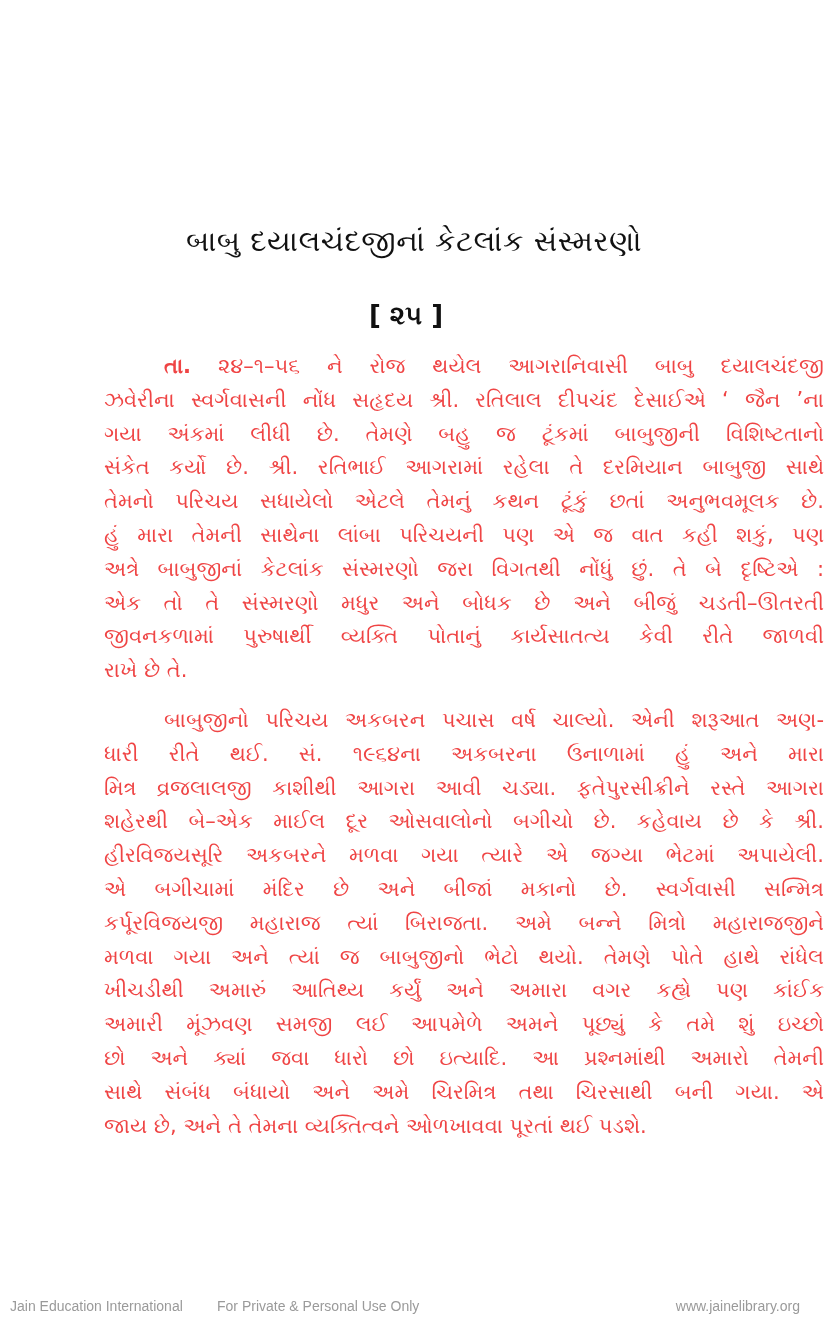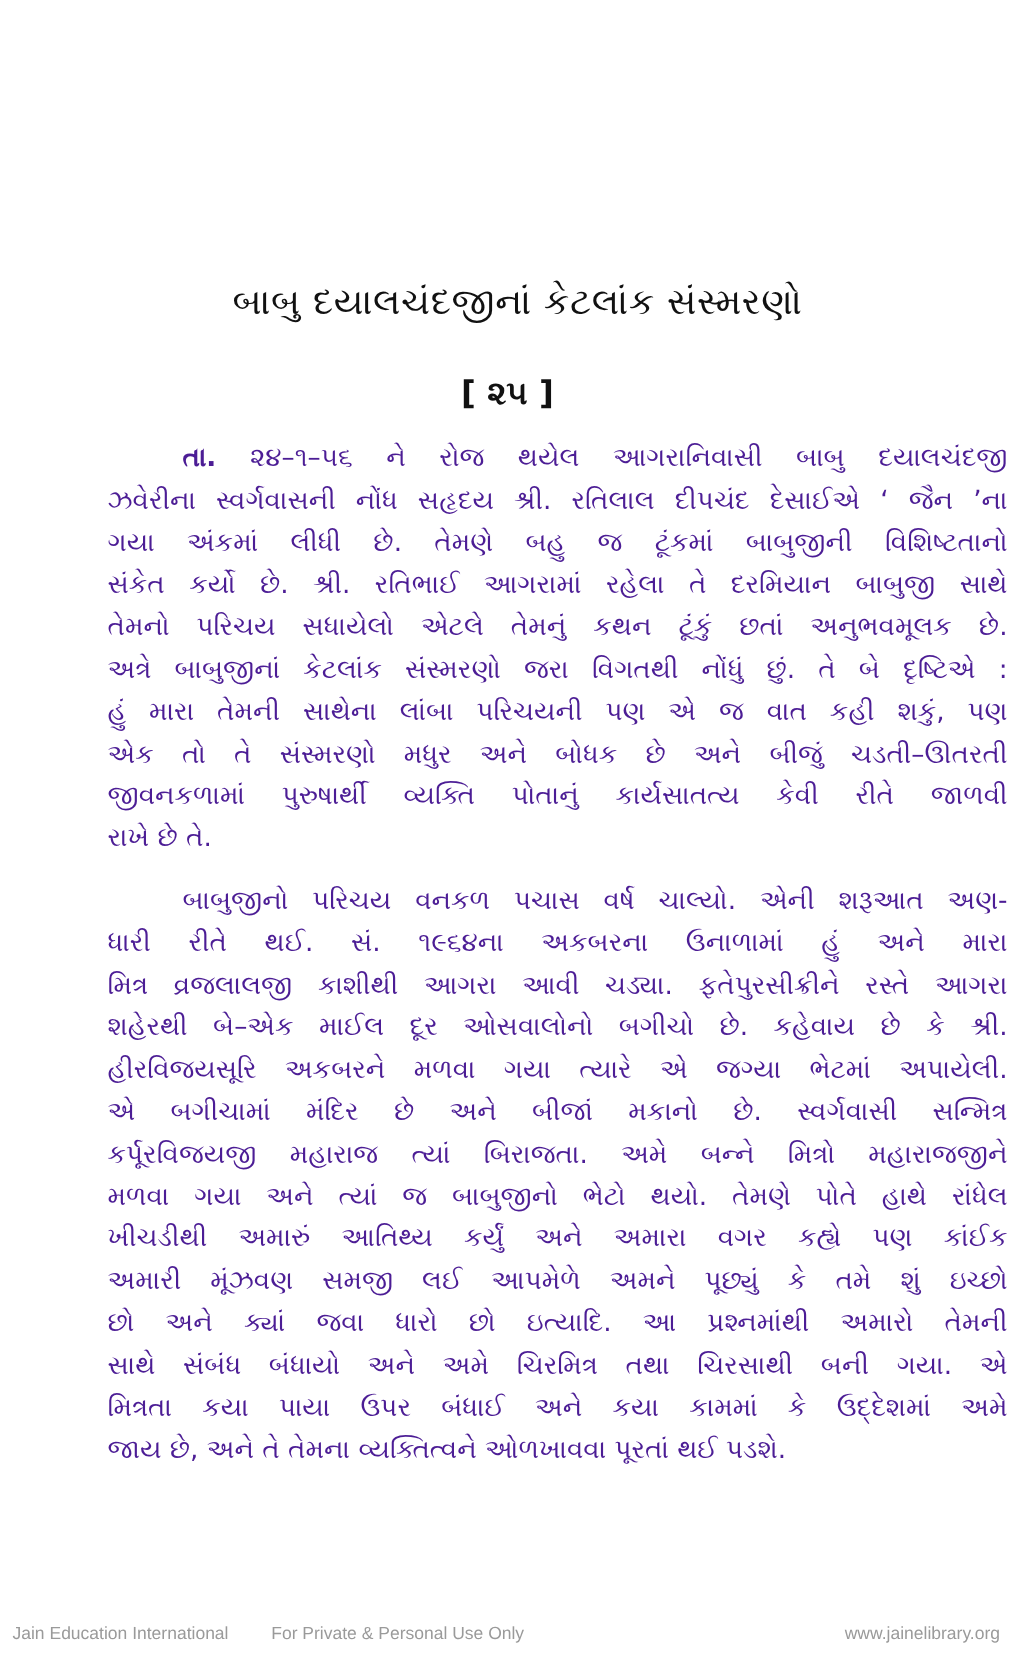--- a/index.html
+++ b/index.html
@@ -10,22 +10,22 @@
   .page { position: absolute; left: 0; top: 0; width: 828px; height: 1018px; }
   .title {
     position: absolute; left: 0; right: 0; top: 224px; text-align: center;
     font-size: 29px; letter-spacing: 0.5px; color: #111;
   }
   .chapter-num {
     position: absolute; left: 0; right: 16px; top: 300px; text-align: center;
     font-size: 26px; font-weight: bold; color: #111;
   }
   .body-text {
-    position: absolute; left: 86px; width: 720px; top: 350px;
-    font-size: 21px; line-height: 33.8px; color: #4c1d95;
+    position: absolute; left: 104px; width: 720px; top: 350px;
+    font-size: 21px; line-height: 33.8px; color: #ef4444;
   }
   .line { display: block; white-space: nowrap; text-align: justify; text-align-last: justify; }
   .line.last { text-align-last: left; }
   .indent { padding-left: 60px; }
   .para-gap { height: 16px; }
   .bold { font-weight: bold; }
   .footer {
     position: absolute; top: 1298px; left: 0; width: 828px; height: 20px;
     font-family: "Liberation Sans", sans-serif; font-size: 14px; color: #9a9a9a;
   }
@@ -42,42 +42,41 @@
   <div class="chapter-num">[ ૨૫ ]</div>
 
   <div class="body-text">
 
     <div>
       <span class="line indent"><span class="bold">તા.</span><span> ૨૪–૧–૫૬ ને રોજ થયેલ આગરાનિવાસી બાબુ દયાલચંદજી</span></span>
       <span class="line">ઝવેરીના સ્વર્ગવાસની નોંધ સહૃદય શ્રી. રતિલાલ દીપચંદ દેસાઈએ ‘ જૈન ’ના</span>
       <span class="line">ગયા અંકમાં લીધી છે. તેમણે બહુ જ ટૂંકમાં બાબુજીની વિશિષ્ટતાનો</span>
       <span class="line">સંકેત કર્યો છે. શ્રી. રતિભાઈ આગરામાં રહેલા તે દરમિયાન બાબુજી સાથે</span>
       <span class="line">તેમનો પરિચય સધાયેલો એટલે તેમનું કથન ટૂંકું છતાં અનુભવમૂલક છે.</span>
+      <span class="line">હું મારા તેમની સાથેના લાંબા પરિચયની પણ એ જ વાત કહી શકું, પણ</span>
       <span class="line">અત્રે બાબુજીનાં કેટલાંક સંસ્મરણો જરા વિગતથી નોંધું છું. તે બે દૃષ્ટિએ :</span>
-      <span class="line">હું મારા તેમની સાથેના લાંબા પરિચયની પણ એ જ વાત કહી શકું, પણ</span>
       <span class="line">એક તો તે સંસ્મરણો મધુર અને બોધક છે અને બીજું ચડતી–ઊતરતી</span>
       <span class="line">જીવનકળામાં પુરુષાર્થી વ્યક્તિ પોતાનું કાર્યસાતત્ય કેવી રીતે જાળવી</span>
       <span class="line last">રાખે છે તે.</span>
     </div>
     <div class="para-gap"></div>
 
     <div>
-      <span class="line indent">બાબુજીનો પરિચય વનકળ પચાસ વર્ષ ચાલ્યો. એની શરૂઆત અણ-</span>
+      <span class="line indent">બાબુજીનો પરિચય અકબરન પચાસ વર્ષ ચાલ્યો. એની શરૂઆત અણ-</span>
       <span class="line">ધારી રીતે થઈ. સં. ૧૯૬૪ના અકબરના ઉનાળામાં હું અને મારા</span>
       <span class="line">મિત્ર વ્રજલાલજી કાશીથી આગરા આવી ચડ્યા. ફતેપુરસીક્રીને રસ્તે આગરા</span>
       <span class="line">શહેરથી બે–એક માઈલ દૂર ઓસવાલોનો બગીચો છે. કહેવાય છે કે શ્રી.</span>
       <span class="line">હીરવિજયસૂરિ અકબરને મળવા ગયા ત્યારે એ જગ્યા ભેટમાં અપાયેલી.</span>
       <span class="line">એ બગીચામાં મંદિર છે અને બીજાં મકાનો છે. સ્વર્ગવાસી સન્મિત્ર</span>
       <span class="line">કર્પૂરવિજયજી મહારાજ ત્યાં બિરાજતા. અમે બન્ને મિત્રો મહારાજજીને</span>
       <span class="line">મળવા ગયા અને ત્યાં જ બાબુજીનો ભેટો થયો. તેમણે પોતે હાથે રાંધેલ</span>
       <span class="line">ખીચડીથી અમારું આતિથ્ય કર્યું અને અમારા વગર કહ્યે પણ કાંઈક</span>
       <span class="line">અમારી મૂંઝવણ સમજી લઈ આપમેળે અમને પૂછ્યું કે તમે શું ઇચ્છો</span>
       <span class="line">છો અને ક્યાં જવા ધારો છો ઇત્યાદિ. આ પ્રશ્નમાંથી અમારો તેમની</span>
       <span class="line">સાથે સંબંધ બંધાયો અને અમે ચિરમિત્ર તથા ચિરસાથી બની ગયા. એ</span>
-      <span class="line">મિત્રતા કયા પાયા ઉપર બંધાઈ અને કયા કામમાં કે ઉદ્દેશમાં અમે</span>
       <span class="line last">જાય છે, અને તે તેમના વ્યક્તિત્વને ઓળખાવવા પૂરતાં થઈ પડશે.</span>
     </div>
   </div>
 
   <div class="footer">
     <span class="f-left">Jain Education International</span>
     <span class="f-center">For Private &amp; Personal Use Only</span>
     <span class="f-right">www.jainelibrary.org</span>
   </div>
 </div>

